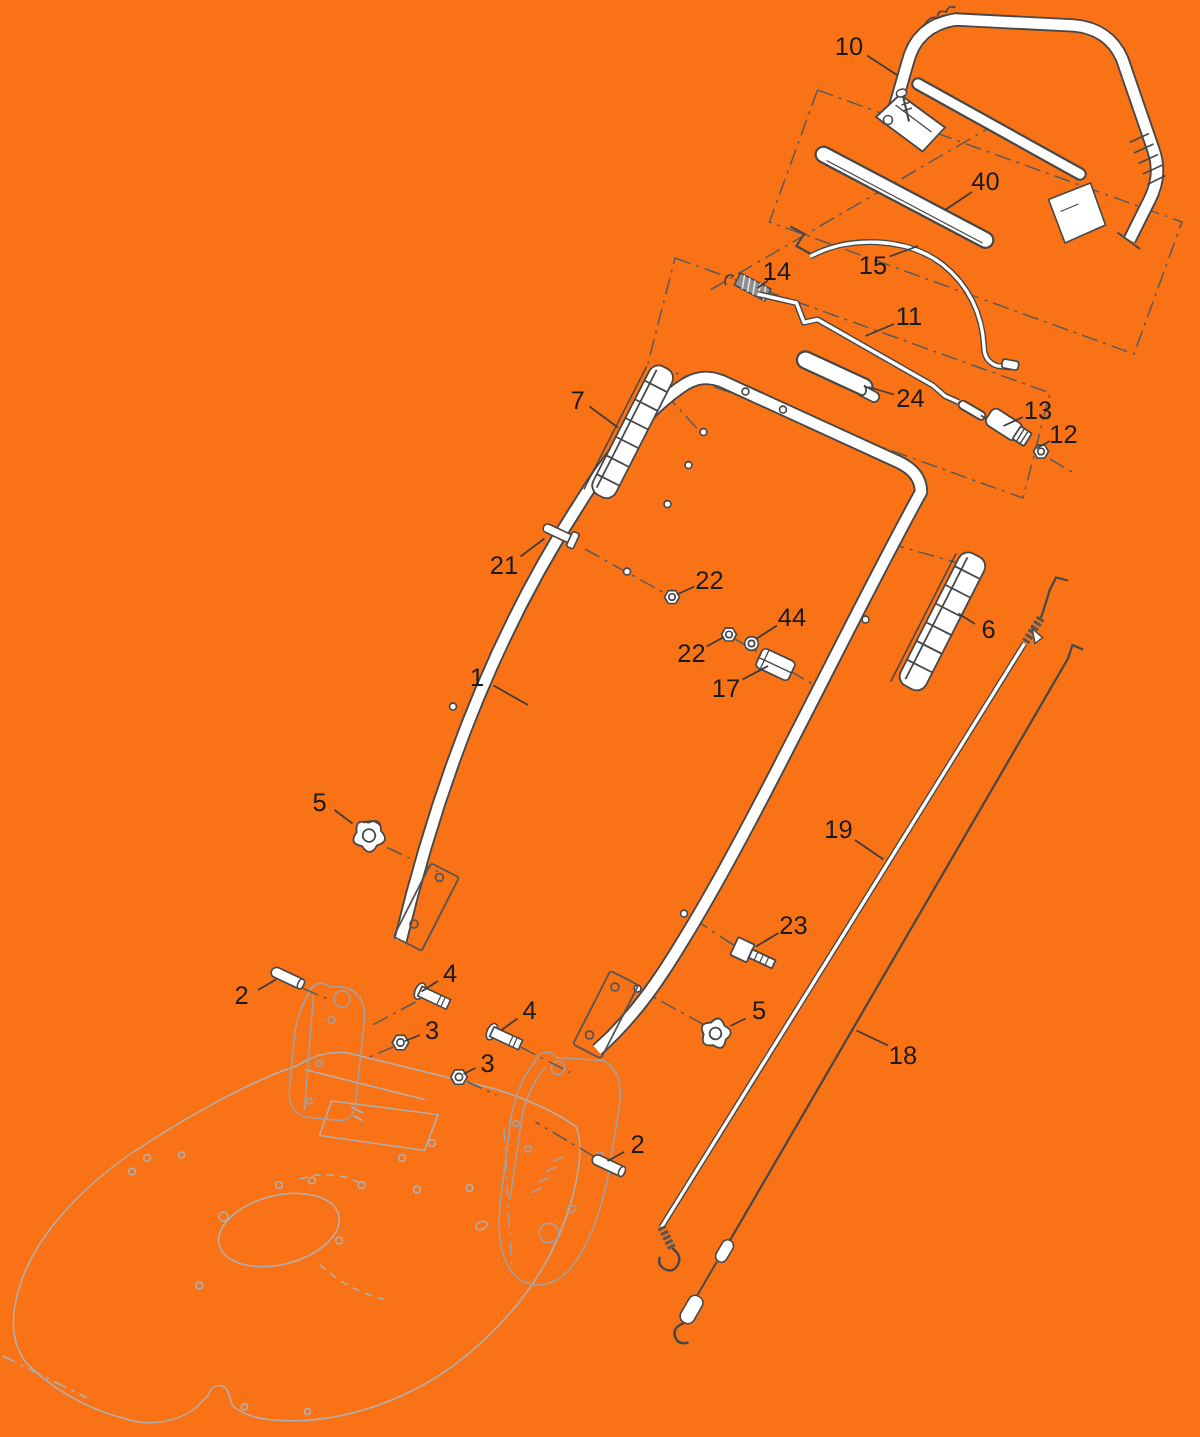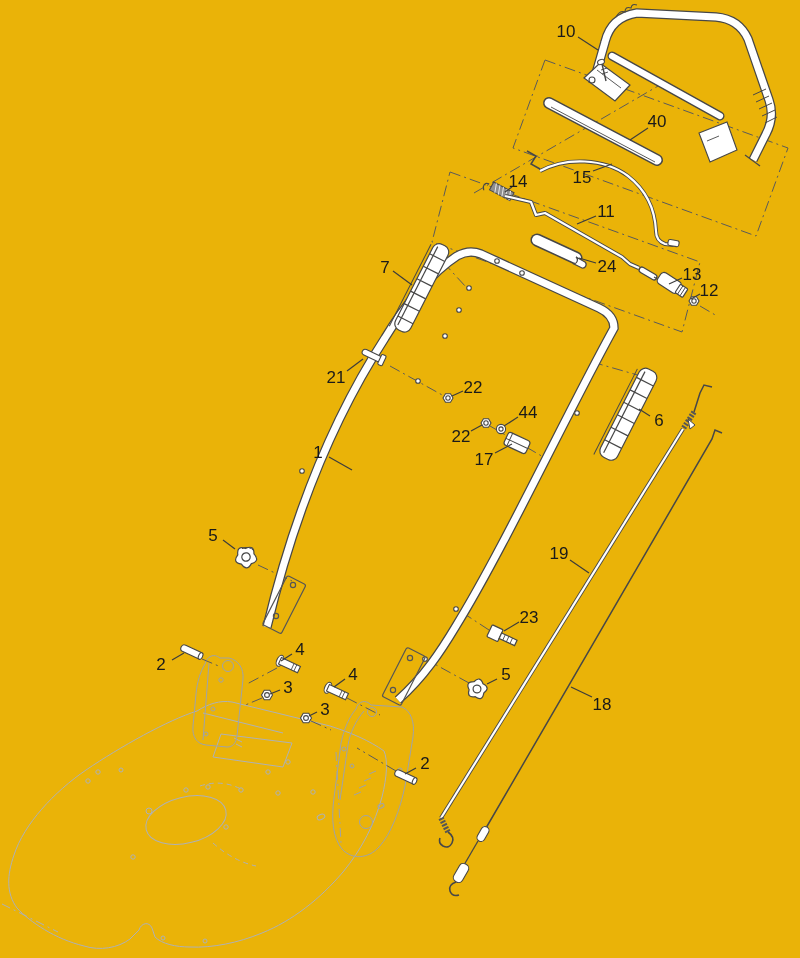--- a/index.html
+++ b/index.html
@@ -1,16 +1,16 @@
 <!DOCTYPE html>
 <html><head>
 <meta charset="utf-8">
 <style>
   html,body{margin:0;padding:0;background:#ffffff;}
-  #stage{width:800px;height:958px;background:#eab308;position:relative;overflow:hidden;}
+  #stage{width:800px;height:958px;background:#f97316;position:relative;overflow:hidden;}
   svg{display:block;}
   text.part-label{font-family:"Liberation Sans", sans-serif;}
 </style>
 </head>
 <body>
 
 <div id="stage">
 <svg id="diagram-svg" width="800" height="958" viewBox="0 0 800 958" xmlns="http://www.w3.org/2000/svg">
 
   <g stroke="#aeb1b5" fill="none" stroke-width="1">

